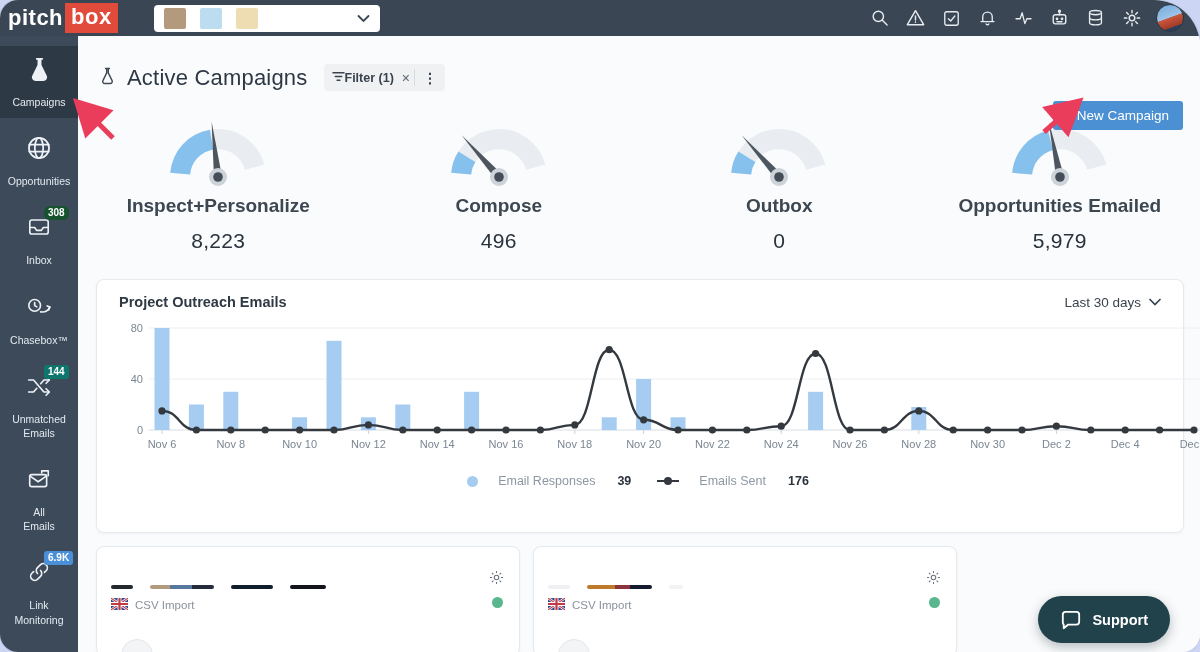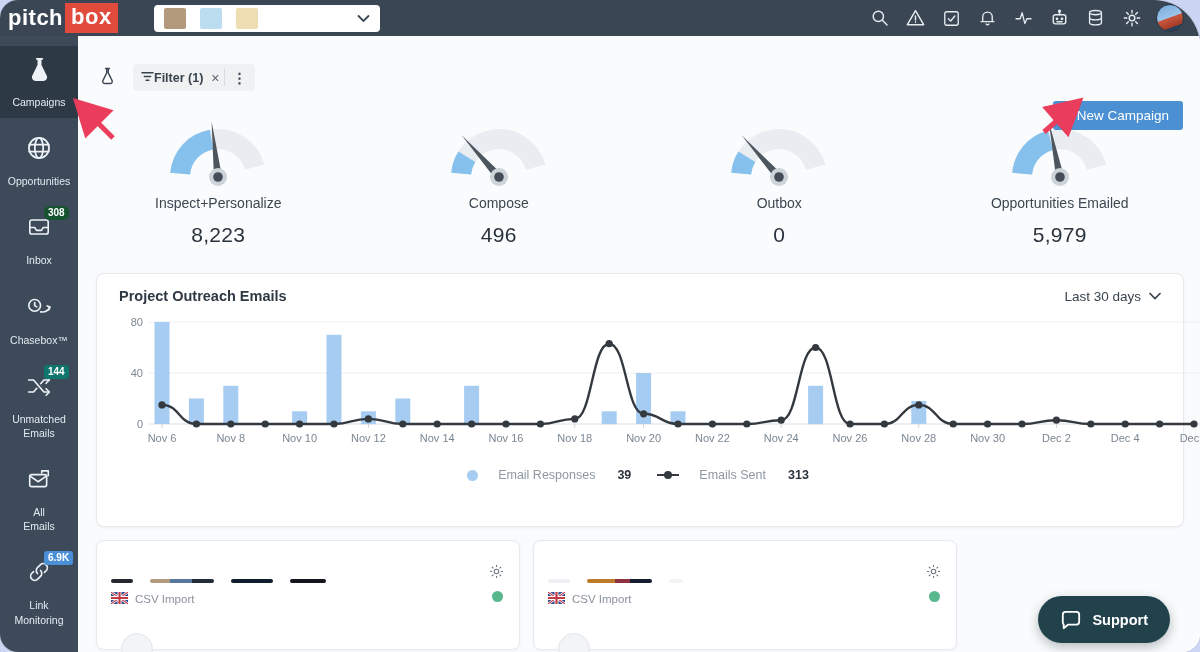--- a/index.html
+++ b/index.html
@@ -69,21 +69,21 @@
   .kebab{padding:0 8px;cursor:pointer;color:#39434e;font-size:14px;font-weight:700;letter-spacing:0;}
   .new-campaign{
     position:absolute;top:65px;right:17px;height:29px;padding:0 14px;
     background:#4a90d2;color:#fff;border:none;border-radius:3px;font-size:13.5px;
     display:flex;align-items:center;cursor:pointer;font-family:inherit;
   }
   .new-campaign .plus{font-size:17px;font-weight:400;margin-top:-2px;}
   
   .gauges{display:flex;margin-top:22px;}
   .gauge{flex:1;display:flex;flex-direction:column;align-items:center;}
-  .gauge-label{font-size:14px;color:#3c4752;margin-top:6px;}
+  .gauge-label{font-size:19px;color:#3c4752;margin-top:6px;font-weight:bold;}
   .gauge-value{font-size:21px;color:#2a333d;margin-top:12px;font-weight:400;letter-spacing:.3px;}
   
   .card{
     background:#fff;border:1px solid #e6e9ed;border-radius:8px;
     box-shadow:0 1px 3px rgba(30,40,60,.05);
   }
   .chart-card{margin:26px 16px 0 18px;padding:14px 18px 10px 14px;height:228px;position:relative;}
   .chart-head{display:flex;align-items:center;}
   .chart-title{font-size:14.5px;font-weight:700;color:#2e3944;margin-left:8px;}
   .range-select{margin-left:auto;display:flex;align-items:center;gap:8px;font-size:13.5px;color:#39434e;cursor:pointer;margin-right:4px;}
@@ -281,20 +281,21 @@
       </div>
     </div>
 
   <div class="main">
     <div class="page-header">
       <span class="ph-flask">
         <svg width="19" height="22" viewBox="0 0 24 24">
             <path d="M9.5 2.5 h5 M11 2.5 v5.6 L6.2 17.8 a2.6 2.6 0 0 0 2.4 3.7 h6.8 a2.6 2.6 0 0 0 2.4-3.7 L13 8.1 V2.5"></path>
           </svg>
       </span>
+      <span class="page-title">Active Campaigns</span>
       <div class="filter-chip">
         <span class="filter-main">
           <span>
             <svg width="13" height="11" viewBox="0 0 14 12">
                 <g stroke="#39434e" stroke-width="1.6" stroke-linecap="round">
                   <line x1="1" y1="2" x2="13" y2="2"></line>
                   <line x1="3.5" y1="6" x2="10.5" y2="6"></line>
                   <line x1="5.5" y1="10" x2="8.5" y2="10"></line>
                 </g>
               </svg>
@@ -459,21 +460,21 @@
             <span class="legend-dot" style="background:#a6ccf1"></span>
             <span>Email Responses</span>
             <span class="legend-val">39</span>
           </span>
           <span class="legend-item">
             <svg width="22" height="10">
               <line x1="0" y1="5" x2="22" y2="5" stroke="#33393f" stroke-width="2"></line>
               <circle cx="11" cy="5" r="4" fill="#33393f"></circle>
             </svg>
             <span>Emails Sent</span>
-            <span class="legend-val">313</span>
+            <span class="legend-val">176</span>
           </span>
         </div>
     </div>
 
     <div class="bottom-row" id="bottom-row">
         <div class="card camp-card">
           <div class="redact-row">
             <span class="redact-bar">
               <span style="width:22px;background:#23292f;display:block;height:100%;"></span>
             </span>

